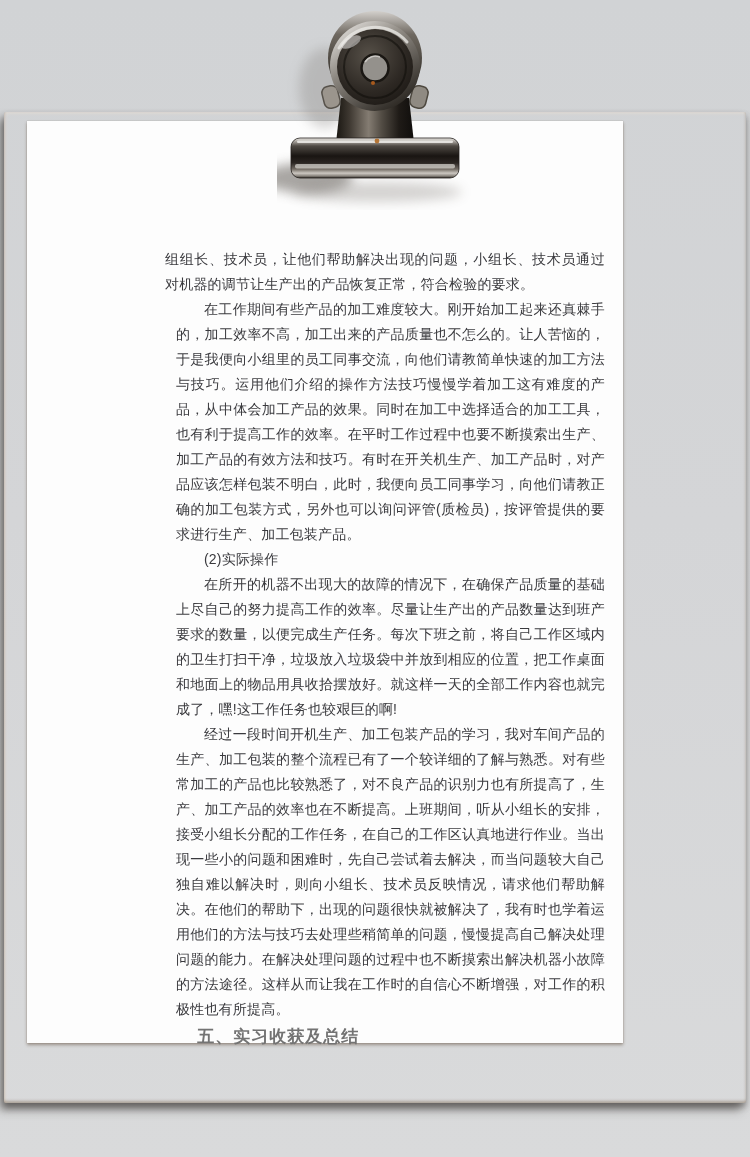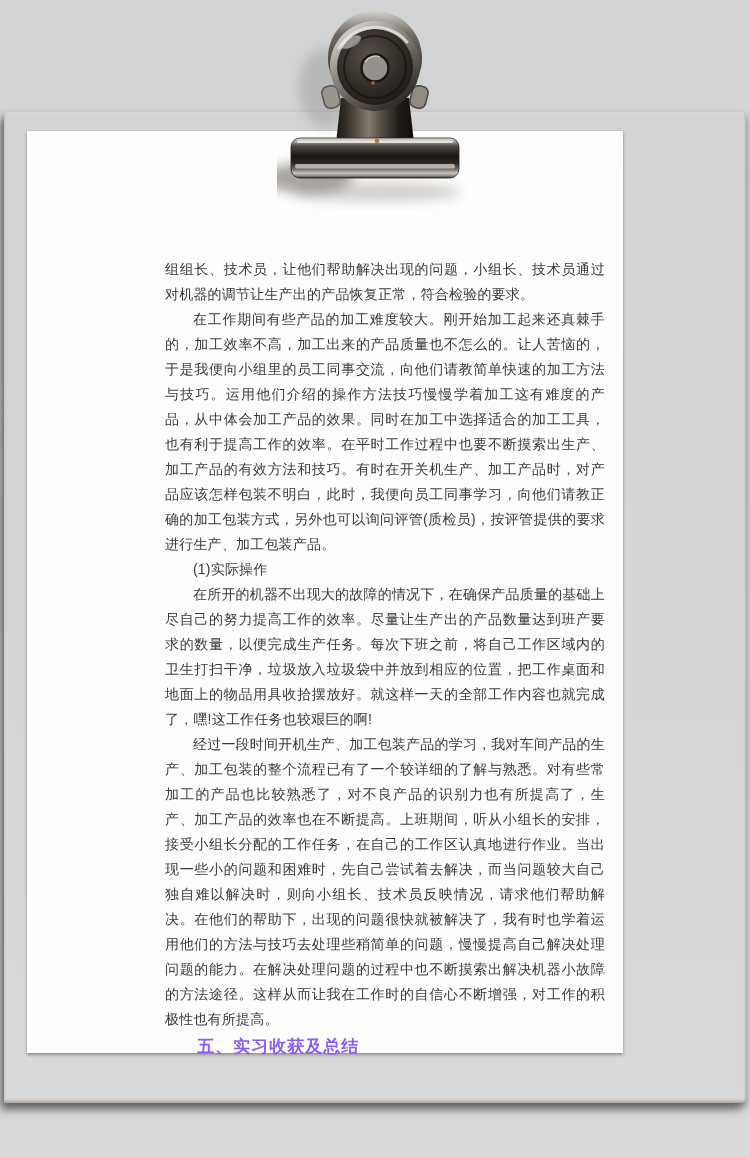--- a/index.html
+++ b/index.html
@@ -15,50 +15,50 @@
     position:absolute;left:4px;top:112px;width:742px;height:991px;
     background:linear-gradient(180deg,#c291666 0,#c09065 0,#bb8c60 55%,#b5875c 100%);
     border-radius:2px;
     box-shadow:-5px 7px 10px rgba(55,52,48,.5), 0 4px 6px rgba(55,52,48,.45);
   }
   .board::after{ 
     content:"";position:absolute;inset:0;border-radius:2px;
     box-shadow:inset 0 -2px 3px rgba(90,60,30,.35), inset 2px 2px 3px rgba(255,235,210,.25);
   }
   .paper{
-    position:absolute;left:27px;top:131px;width:596px;height:922px;
+    position:absolute;left:27px;top:121px;width:596px;height:922px;
     background:#fdfdfd;
     box-shadow:0 2px 3px rgba(80,60,40,.45), 0 0 1px rgba(80,60,40,.3);
   }
   .doc{
     position:absolute;left:138px;top:126px;width:440px;
     font-size:14px;line-height:25px;letter-spacing:.2px;
     color:#3a3a3e;text-align:justify;
   }
   .doc p.para{margin:0;text-align:justify;}
-  .doc p.para.indent{text-indent:2em;}
+  .doc p.para.indent{text-indent:2em;margin-left:11px;}
   .doc .heading{
-    font-size:17px;font-weight:bold;color:#8b5cf6;
+    font-size:17px;font-weight:bold;color:#737373;
     margin:1px 0 0 0;line-height:27px;text-indent:1.9em;
     text-align:left;letter-spacing:1px;
   }
   .clip{position:absolute;left:277px;top:10px;z-index:5;}
 </style>
 </head>
 <body>
 
 <div class="stage">
 
   <div class="board"></div>
 
   <div class="paper">
     <div class="doc">
       <p class="para">组组长、技术员，让他们帮助解决出现的问题，小组长、技术员通过对机器的调节让生产出的产品恢复正常，符合检验的要求。</p>
         <p class="para indent">在工作期间有些产品的加工难度较大。刚开始加工起来还真棘手的，加工效率不高，加工出来的产品质量也不怎么的。让人苦恼的，于是我便向小组里的员工同事交流，向他们请教简单快速的加工方法与技巧。运用他们介绍的操作方法技巧慢慢学着加工这有难度的产品，从中体会加工产品的效果。同时在加工中选择适合的加工工具，也有利于提高工作的效率。在平时工作过程中也要不断摸索出生产、加工产品的有效方法和技巧。有时在开关机生产、加工产品时，对产品应该怎样包装不明白，此时，我便向员工同事学习，向他们请教正确的加工包装方式，另外也可以询问评管(质检员)，按评管提供的要求进行生产、加工包装产品。</p>
-        <p class="para indent">(1)实际操作</p>
+        <p class="para indent">(2)实际操作</p>
         <p class="para indent">在所开的机器不出现大的故障的情况下，在确保产品质量的基础上尽自己的努力提高工作的效率。尽量让生产出的产品数量达到班产要求的数量，以便完成生产任务。每次下班之前，将自己工作区域内的卫生打扫干净，垃圾放入垃圾袋中并放到相应的位置，把工作桌面和地面上的物品用具收拾摆放好。就这样一天的全部工作内容也就完成了，嘿!这工作任务也较艰巨的啊!</p>
         <p class="para indent">经过一段时间开机生产、加工包装产品的学习，我对车间产品的生产、加工包装的整个流程已有了一个较详细的了解与熟悉。对有些常加工的产品也比较熟悉了，对不良产品的识别力也有所提高了，生产、加工产品的效率也在不断提高。上班期间，听从小组长的安排，接受小组长分配的工作任务，在自己的工作区认真地进行作业。当出现一些小的问题和困难时，先自己尝试着去解决，而当问题较大自己独自难以解决时，则向小组长、技术员反映情况，请求他们帮助解决。在他们的帮助下，出现的问题很快就被解决了，我有时也学着运用他们的方法与技巧去处理些稍简单的问题，慢慢提高自己解决处理问题的能力。在解决处理问题的过程中也不断摸索出解决机器小故障的方法途径。这样从而让我在工作时的自信心不断增强，对工作的积极性也有所提高。</p>
         <h2 class="heading">五、实习收获及总结</h2>
     </div>
   </div>
 
   <svg class="clip" width="196" height="200" viewBox="0 0 196 200">
     <defs>
       <filter id="b" x="-60%" y="-60%" width="220%" height="220%">
         <feGaussianBlur stdDeviation="6"></feGaussianBlur>

